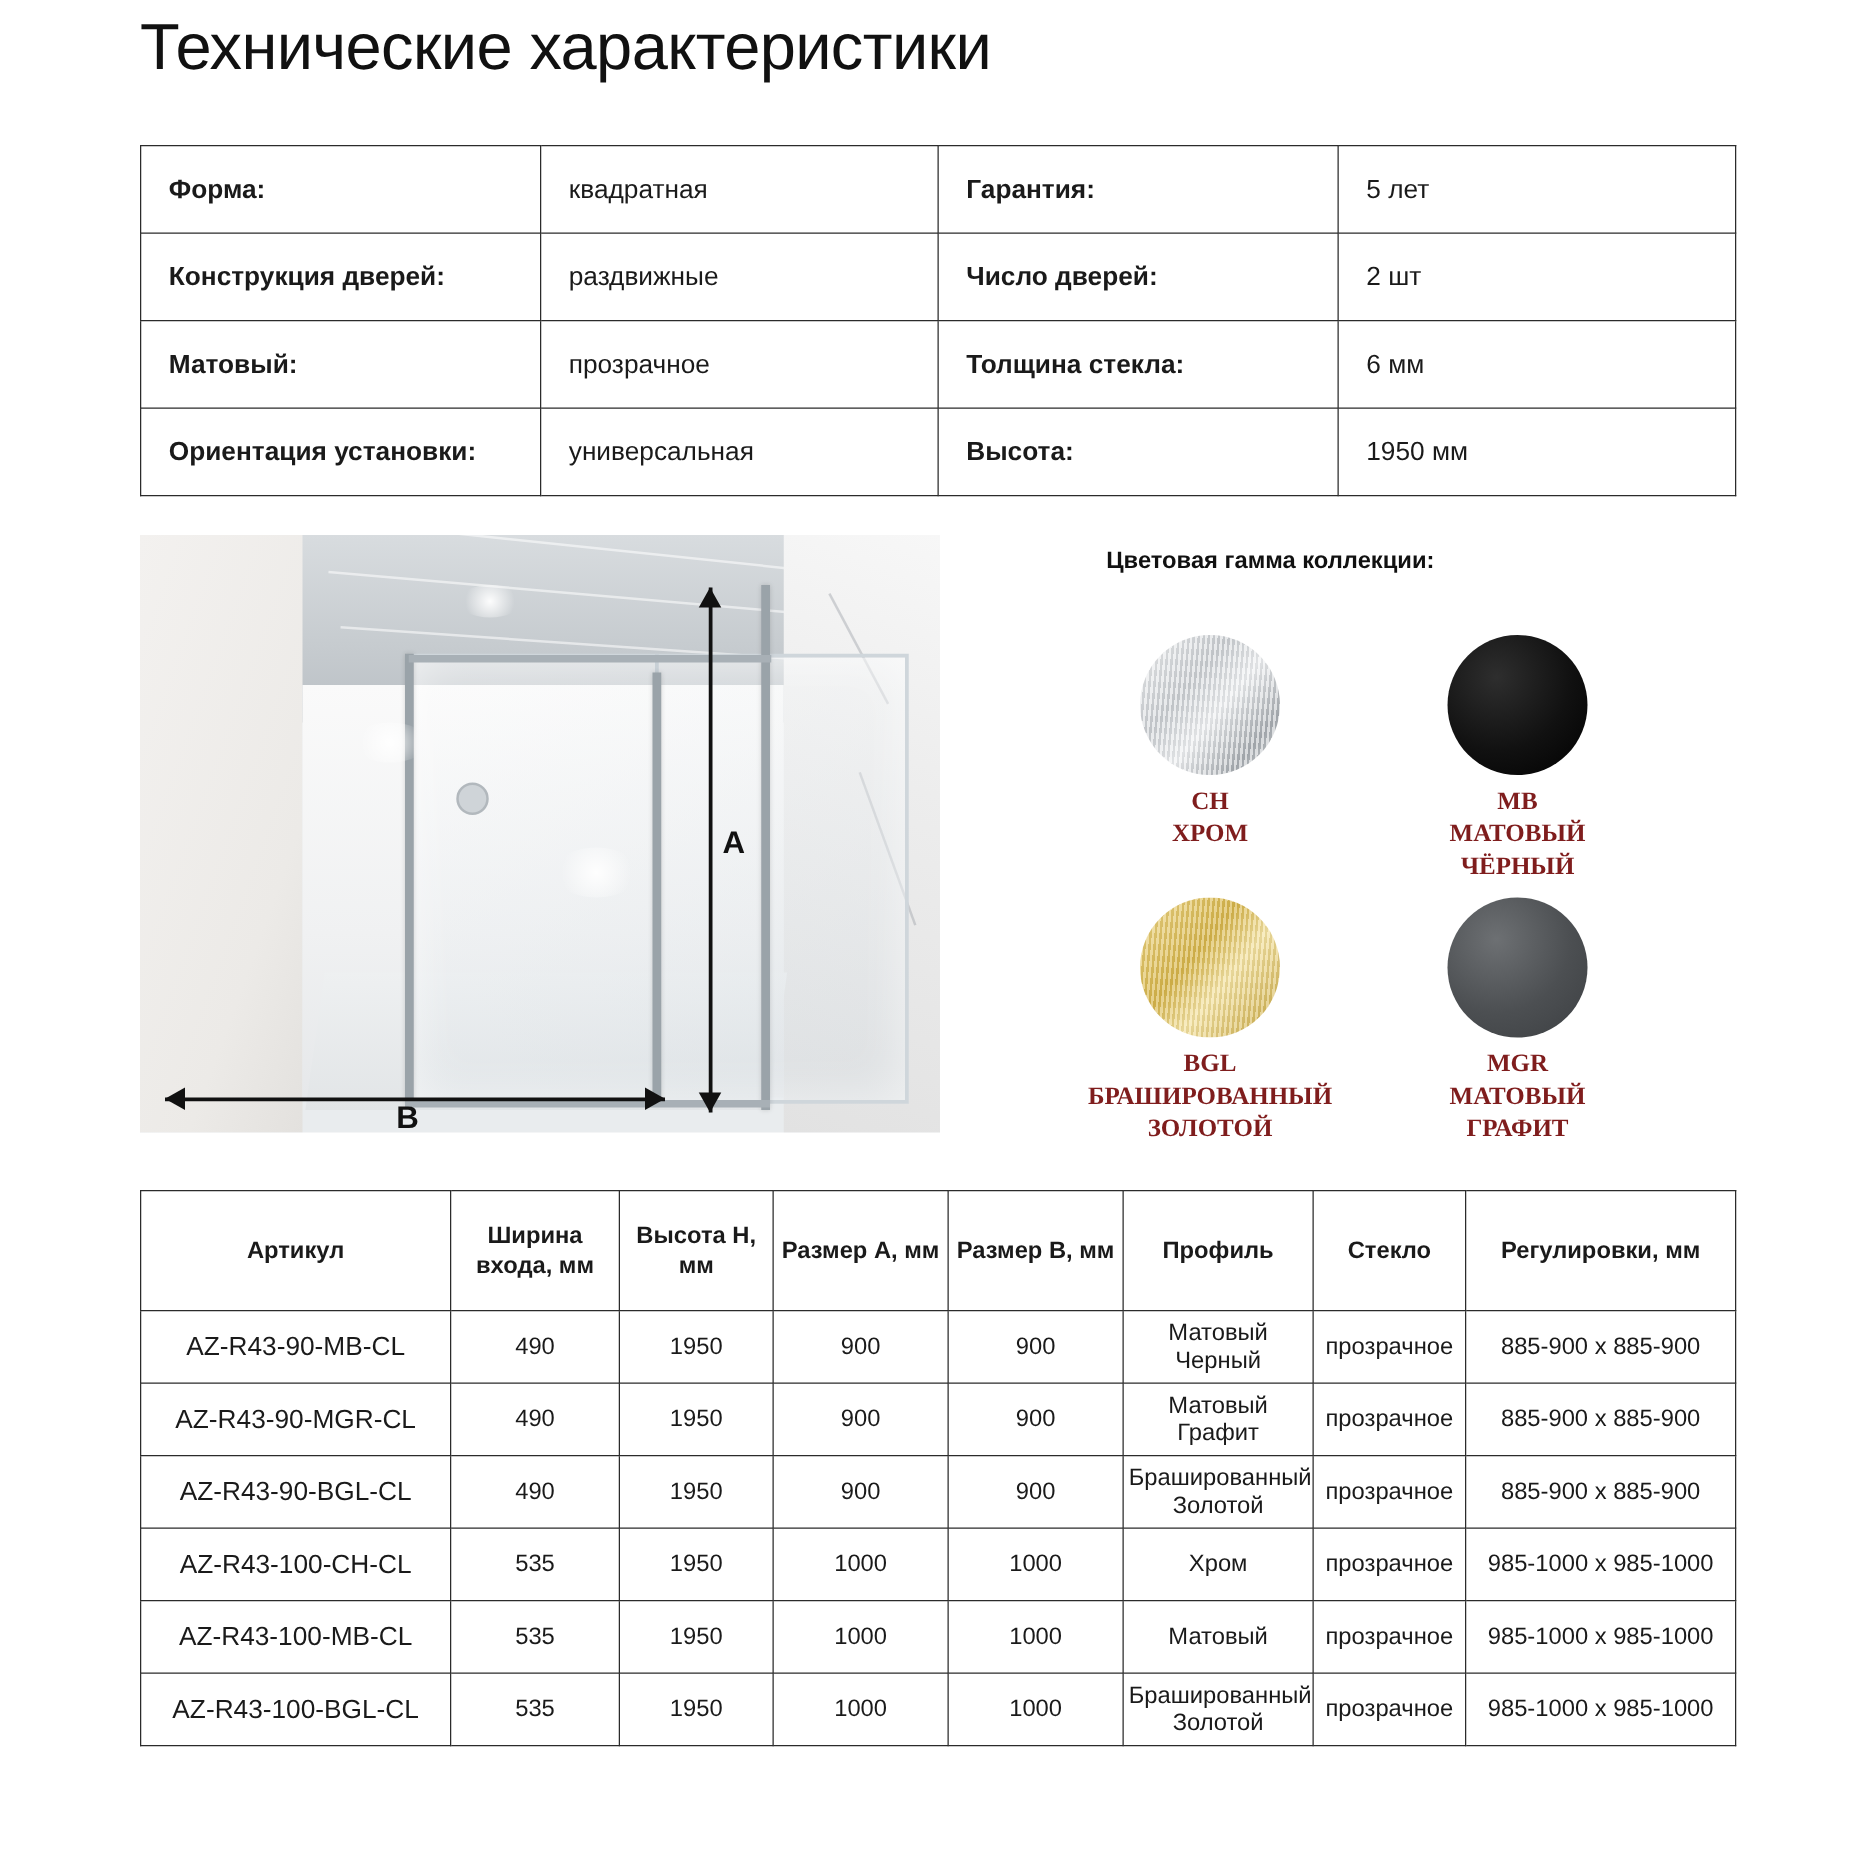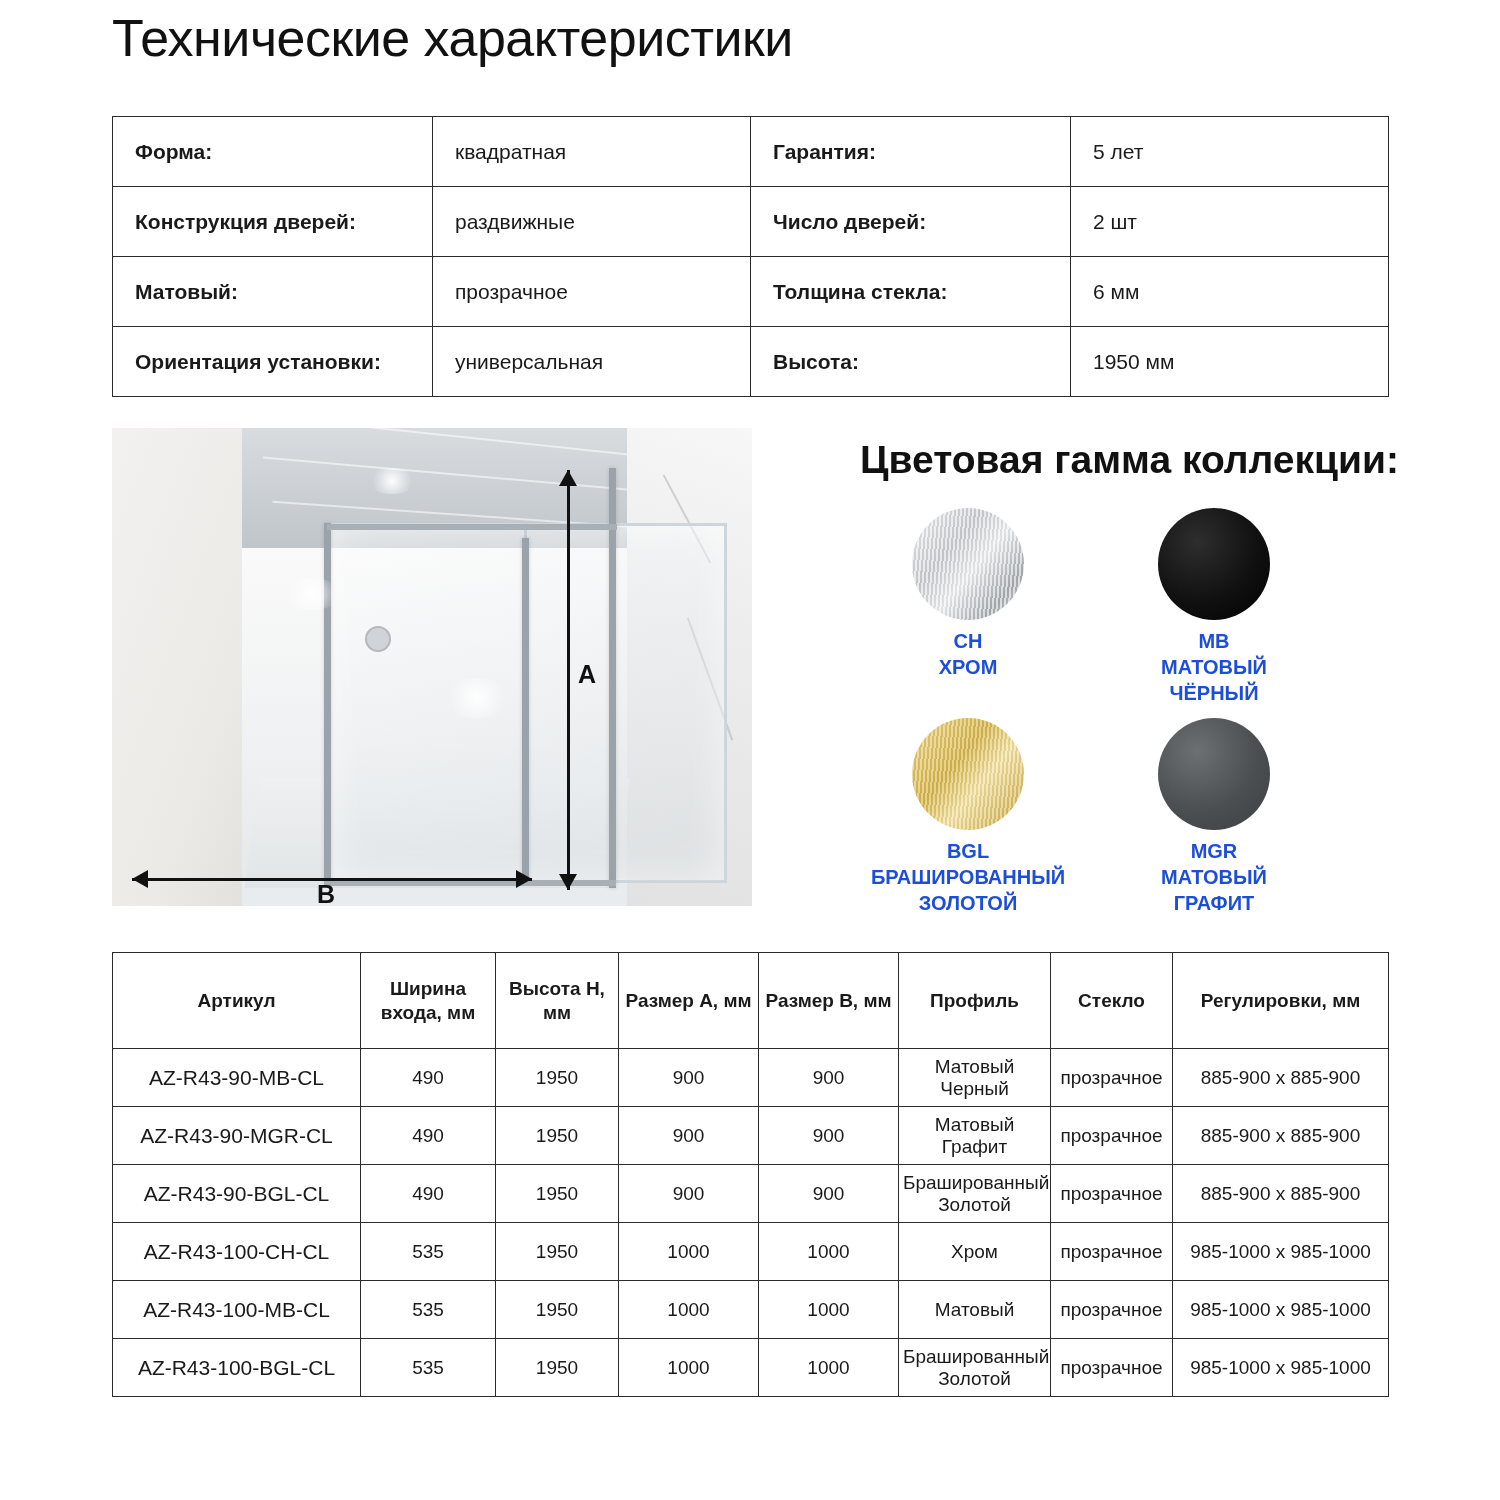--- a/index.html
+++ b/index.html
@@ -128,23 +128,23 @@
   .dim-arrow {
     position: absolute; width: 0; height: 0;
   }
   .dim-label {
     position: absolute; font-size: 25px; font-weight: bold; color: #111;
   }
 
   
   .colors-title {
     position: absolute;
-    left: 860px;
+    left: 885px;
     top: 438px;
-    font-size: 39px;
+    font-size: 19px;
     font-weight: bold;
     color: #111;
     white-space: nowrap;
   }
   .swatch {
     position: absolute;
     width: 112px; height: 112px;
     border-radius: 50%;
   }
   .swatch.chrome {
@@ -162,22 +162,23 @@
   }
   .swatch.graphite {
     background: radial-gradient(circle at 35% 30%, #6d7073 0%, #4c4f52 55%, #3c3f42 100%);
   }
   .swatch-label {
     position: absolute;
     text-align: center;
     font-size: 20px;
     font-weight: bold;
     line-height: 1.3;
-    color: #1d4ed8;
+    color: #7f1d1d;
     white-space: pre-line;
+    font-family: Liberation Serif, serif;
   }
 
   
   .model-table {
     position: absolute;
     left: 112px;
     top: 952px;
     width: 1276px;
     border-collapse: collapse;
     table-layout: fixed;

